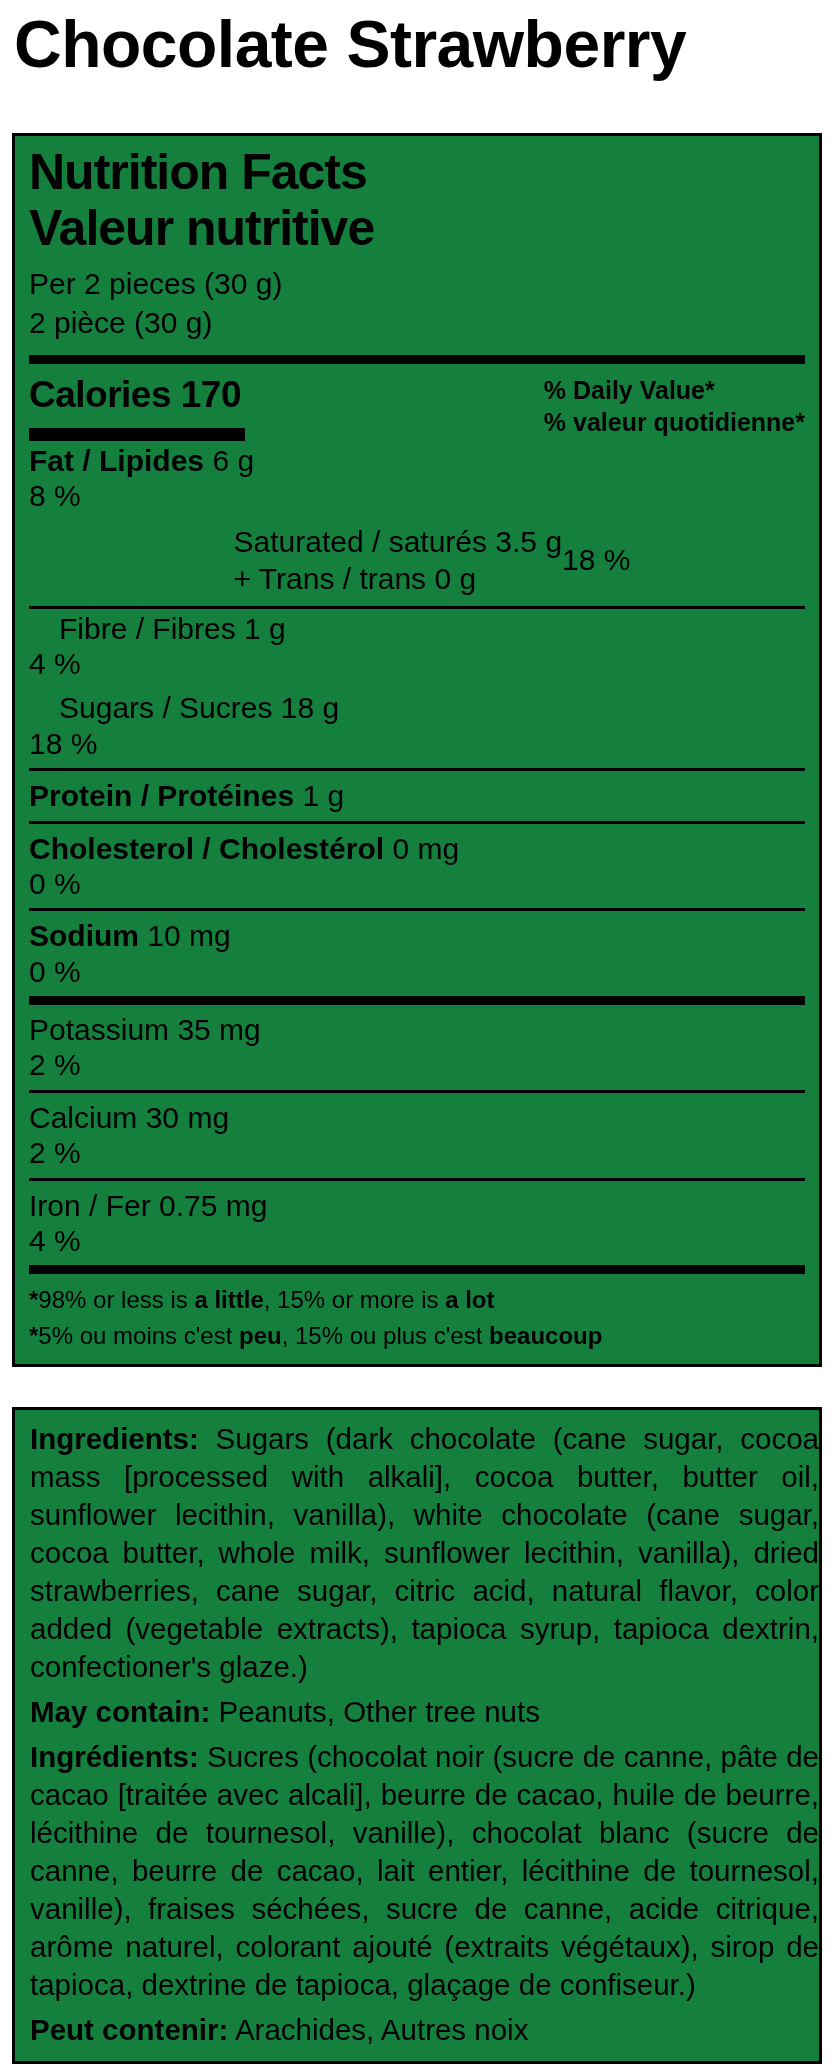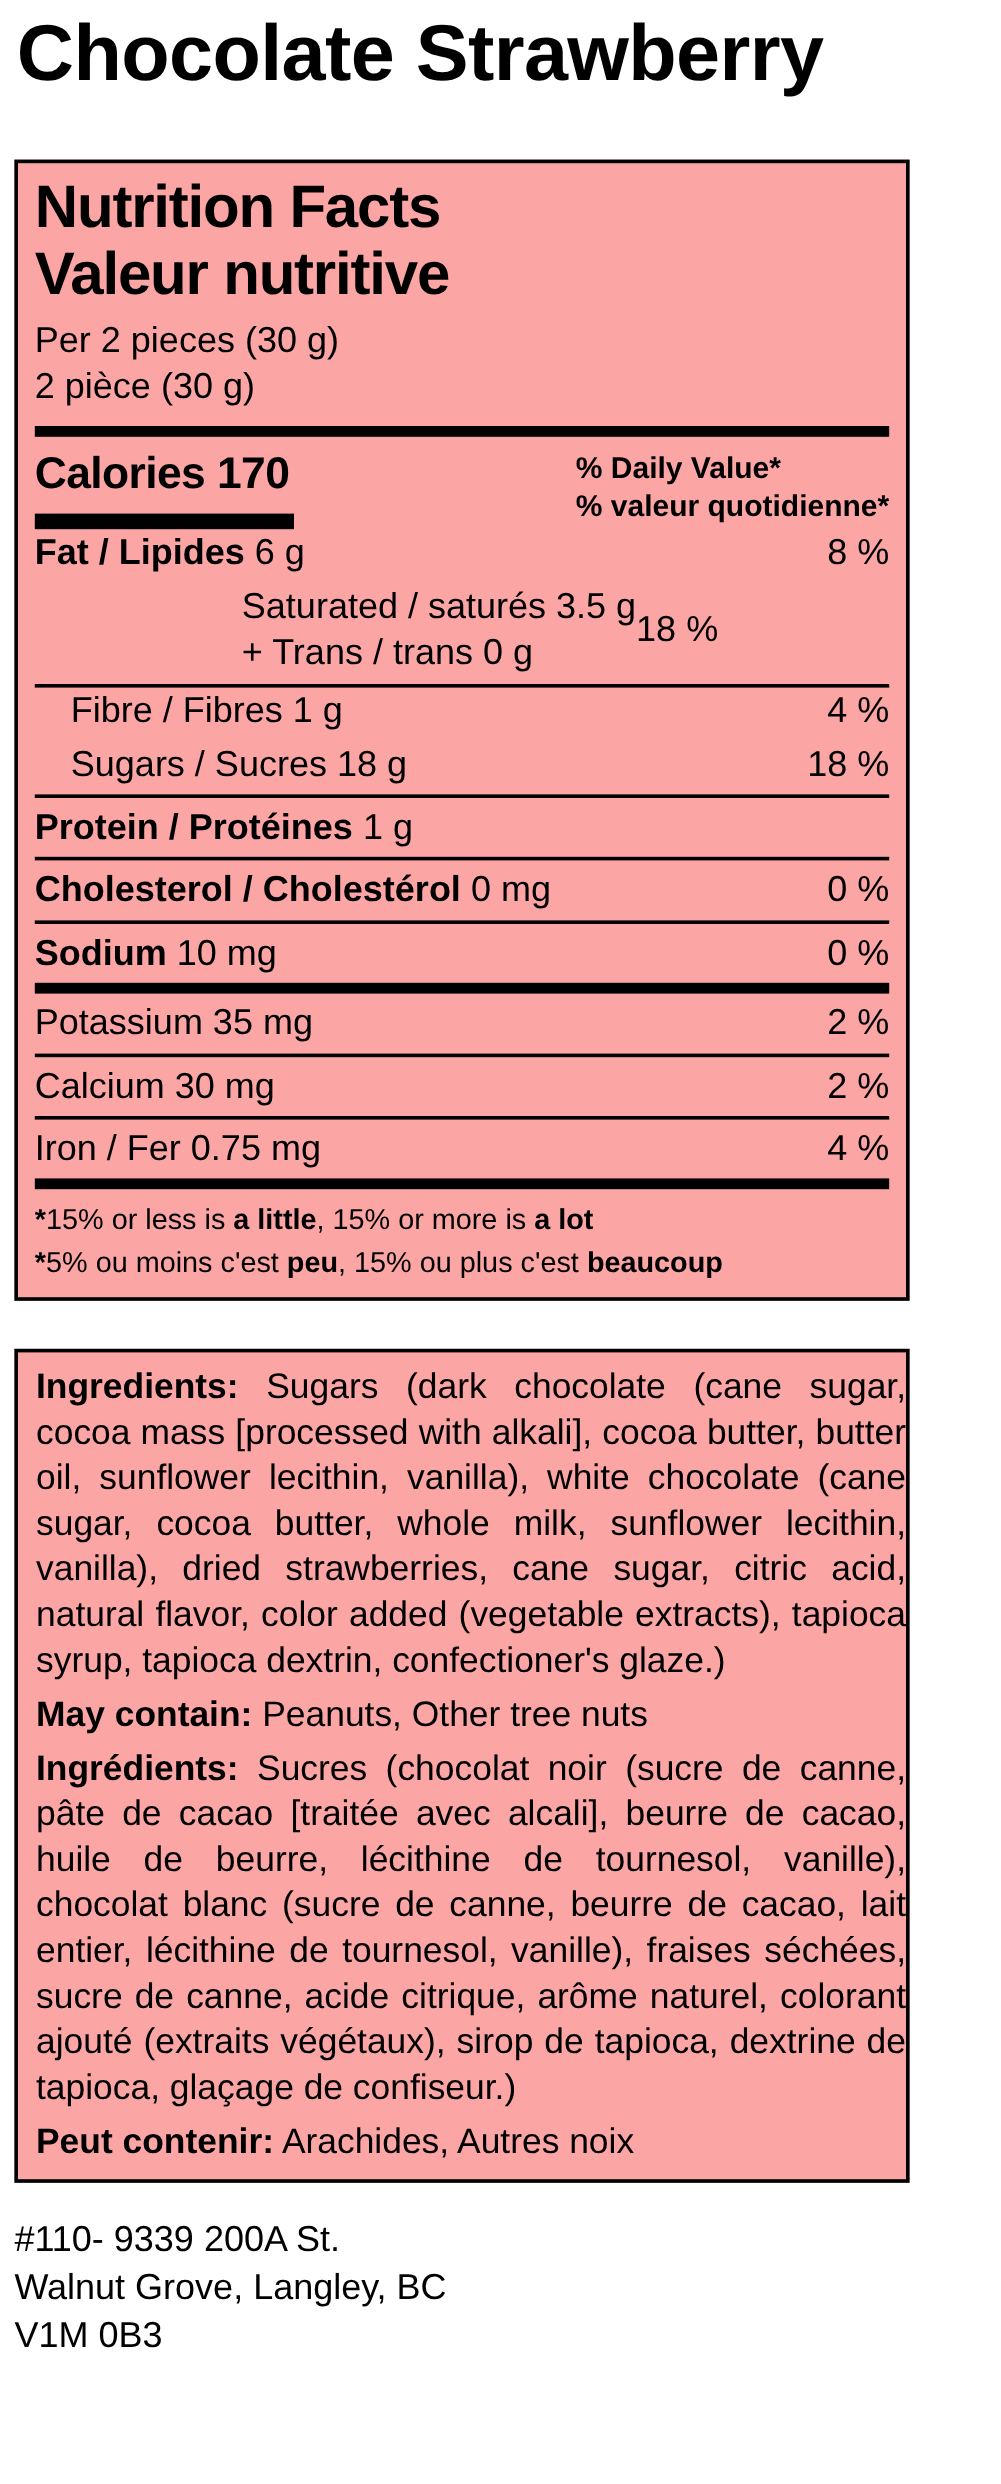--- a/index.html
+++ b/index.html
@@ -17,23 +17,23 @@
     font-size: 66px;
     font-weight: 700;
     letter-spacing: -0.5px;
     margin: 8px 0 0 14px;
     line-height: 1.1;
   }
 
   .panel {
     box-sizing: border-box;
     margin-left: 12px;
-    width: 746px;
+    width: 810px;
     border: 3px solid #000;
-    background: #fca5a5;
+    background: #15803d;
   }
 
   .nft { margin-top: 52px; padding: 8px 14px 10px 14px; }
 
   .nft-heading {
     font-size: 50px;
     font-weight: 800;
     letter-spacing: -1px;
     line-height: 1.12;
   }
@@ -41,21 +41,21 @@
 
   .bar-thick { height: 9px; background: #000; margin: 12px 0 4px 0; }
   .sep { border-top: 3px solid #000; }
   .sep-thick { height: 9px; background: #000; }
 
   .cal-row { display: flex; justify-content: space-between; align-items: flex-start; padding-top: 6px; }
   .cal-label { font-size: 37px; font-weight: 800; letter-spacing: -0.5px; }
   .cal-underline { height: 13px; background: #000; width: 216px; margin-top: 12px; }
   .dv-header { font-size: 25px; font-weight: 700; text-align: left; line-height: 1.28; }
 
-  .row { display: flex; justify-content: space-between; align-items: baseline; font-size: 30px; padding: 7px 0; line-height: 1.18; }
+  .row { display: flex; justify-content: space-between; align-items: baseline; font-size: 30px; padding: 7px 0; line-height: 1.18; flex-direction: column; }
   .row.no-pad-top { padding-top: 2px; }
   .bold { font-weight: 700; }
   .dv { white-space: nowrap; }
   .sub { padding-left: 30px; }
   .subgroup { display: flex; justify-content: center; align-items: center; padding: 2px 0 8px 0; font-size: 30px; line-height: 1.25; }
   .subgroup .lines { padding-left: 30px; }
 
   .footnote { font-size: 24px; line-height: 1.5; margin-top: 8px; }
 
   .ing { margin-top: 40px; padding: 10px 0 12px 15px; font-size: 29.5px; line-height: 38px; }
@@ -159,21 +159,21 @@
     <div class="sep"></div>
 
     <div class="row">
       <div>Iron / Fer 0.75 mg</div>
       <div class="dv">4 %</div>
     </div>
 
     <div class="sep-thick"></div>
 
     <div class="footnote">
-      <div><span class="bold">*</span><span>15% or less is </span><span class="bold">a little</span><span>, 15% or more is </span><span class="bold">a lot</span></div>
+      <div><span class="bold">*</span><span>98% or less is </span><span class="bold">a little</span><span>, 15% or more is </span><span class="bold">a lot</span></div>
       <div><span class="bold">*</span><span>5% ou moins c'est </span><span class="bold">peu</span><span>, 15% ou plus c'est </span><span class="bold">beaucoup</span></div>
     </div>
 
   </section>
 
   <section class="panel ing">
     <p><span class="bold">Ingredients:</span> <span>Sugars (dark chocolate (cane sugar, cocoa mass [processed with alkali], cocoa butter, butter oil, sunflower lecithin, vanilla), white chocolate (cane sugar, cocoa butter, whole milk, sunflower lecithin, vanilla), dried strawberries, cane sugar, citric acid, natural flavor, color added (vegetable extracts), tapioca syrup, tapioca dextrin, confectioner's glaze.)</span></p>
     <p><span class="bold">May contain:</span> <span>Peanuts, Other tree nuts</span></p>
     <p><span class="bold">Ingrédients:</span> <span>Sucres (chocolat noir (sucre de canne, pâte de cacao [traitée avec alcali], beurre de cacao, huile de beurre, lécithine de tournesol, vanille), chocolat blanc (sucre de canne, beurre de cacao, lait entier, lécithine de tournesol, vanille), fraises séchées, sucre de canne, acide citrique, arôme naturel, colorant ajouté (extraits végétaux), sirop de tapioca, dextrine de tapioca, glaçage de confiseur.)</span></p>
     <p><span class="bold">Peut contenir:</span> <span>Arachides, Autres noix</span></p>

